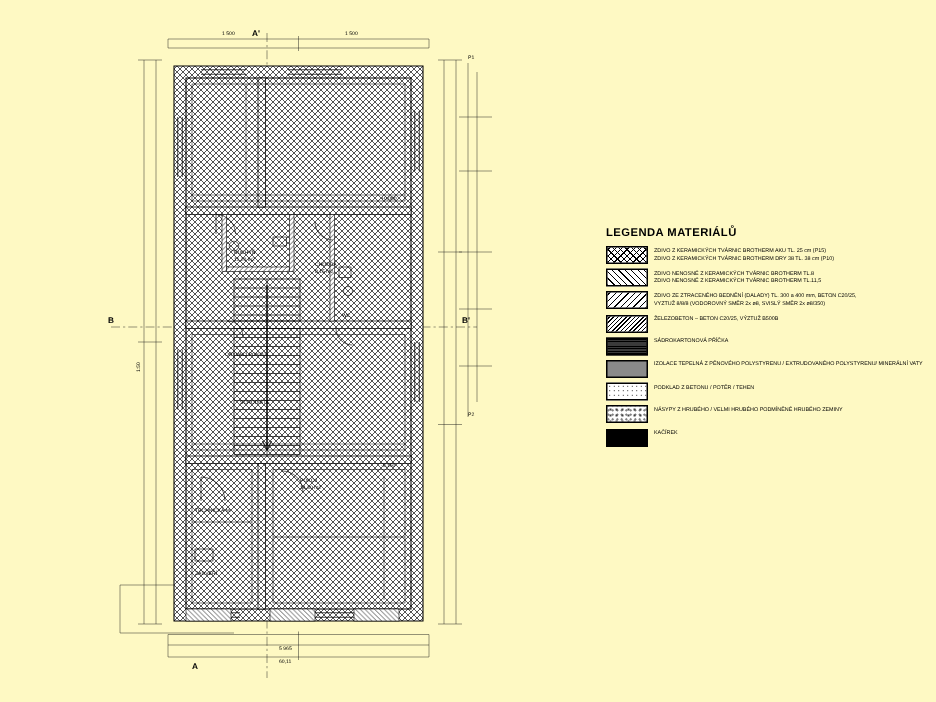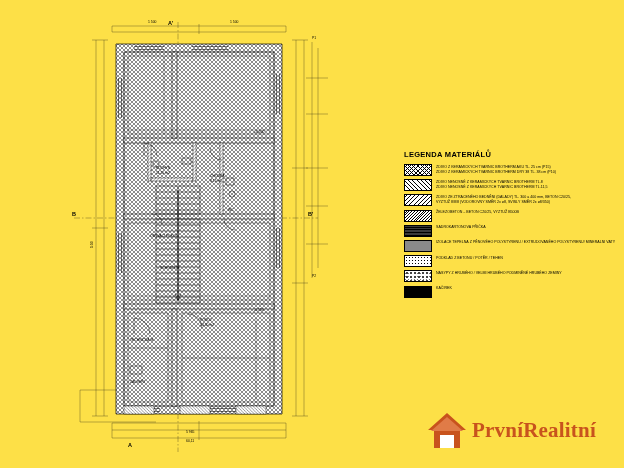--- a/index.html
+++ b/index.html
@@ -10,21 +10,21 @@
   body {
     width: 624px;
     height: 468px;
     font-family: "Liberation Sans", sans-serif;
     overflow: hidden;
   }
   #page {
     position: relative;
     width: 624px;
     height: 468px;
-    background: #fde047;
+    background: #fef9c3;
   }
 
   
   #plan {
     position: absolute;
     left: 60px;
     top: 18px;
     width: 270px;
     height: 438px;
   }
@@ -402,22 +402,14 @@
     </div>
 
     <div class="legend-row">
       <div class="swatch sw-black"></div>
       <div class="legend-text">
         <div>KAČÍREK</div>
       </div>
     </div>
   </div>
 
-  <div id="logo">
-    <svg class="logo-mark" viewBox="0 0 46 44">
-      <path d="M4,22 L23,5 L42,22 L36,22 L36,40 L10,40 L10,22 Z" fill="#c8531d"></path>
-      <path d="M16,40 L16,27 L30,27 L30,40 Z" fill="#ffffff"></path>
-      <path d="M23,9 L39,23 L7,23 Z" fill="#e07b47"></path>
-    </svg>
-    <div class="logo-text">PrvníRealitní</div>
-  </div>
 
 </div>
 
 </body></html>

